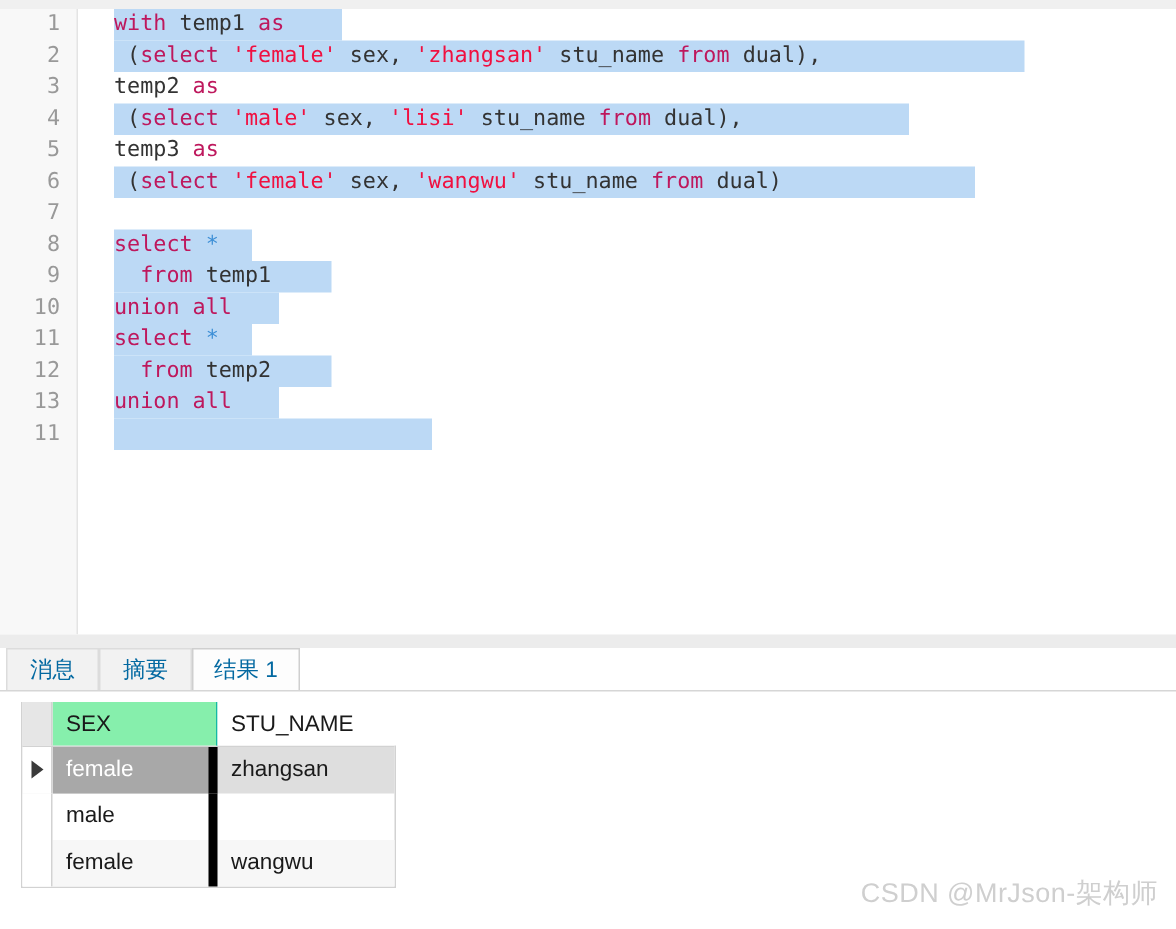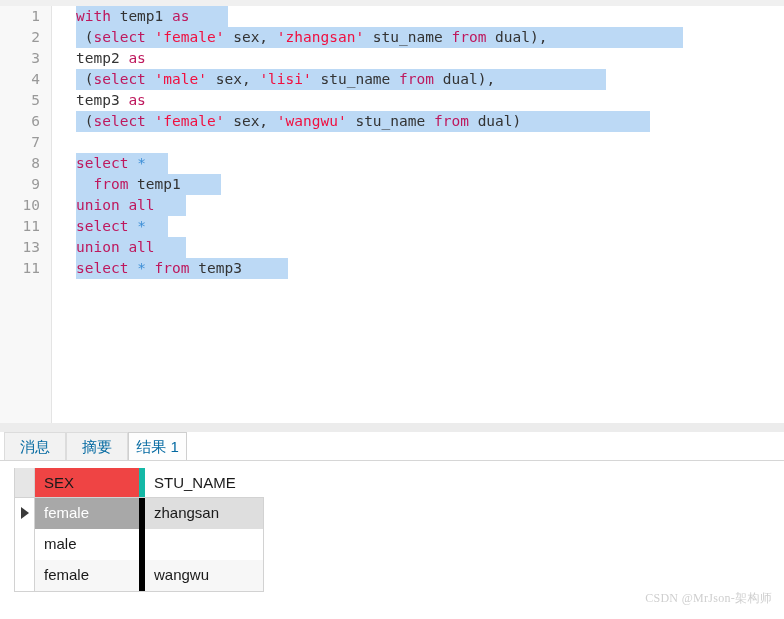--- a/index.html
+++ b/index.html
@@ -178,43 +178,43 @@
     font-size: 15px;
     line-height: 30px;
     color: #1a1a1a;
     font-family: "Liberation Sans", sans-serif;
     white-space: nowrap;
     overflow: hidden;
   }
   .cell.c0 { width: 110px; min-width: 110px; border-right: 6px solid #000000; }
   .cell.c1 { width: 120px; min-width: 120px; }
   .grid-row.header .cell {
-    background: #ef4444;
+    background: #86efac;
     color: #1a1a1a;
-    border-right: 6px solid #14b8a6;
+    border-right: 1px solid #14b8a6;
   }
   .grid-row.header .cell.c1 {
     background: #ffffff;
     border-right: none;
   }
   .grid-row.selected { background: #dedede; }
   .grid-row.alt      { background: #f7f7f7; }
   .cell.cell-selected {
     background: #a8a8a8;
     color: #ffffff;
   }
 
   
   #watermark {
     position: absolute;
     right: 12px;
     bottom: 12px;
-    font-size: 12px;
+    font-size: 18px;
     color: #cfcfcf;
-    font-family: Liberation Serif, serif;
+    font-family: Liberation Sans, sans-serif;
     letter-spacing: 0.3px;
     white-space: nowrap;
   }
 </style>
 </head>
 <body>
 
 <div id="top-strip"></div>
 
 <div id="editor">
@@ -224,30 +224,31 @@
       <div class="code-line"><div class="lineno">2</div><div class="sel" style="left: 76px; width: 607px;"></div><div class="linetext"><span class="tok pln"> (</span><span class="tok kw">select</span><span class="tok pln"> </span><span class="tok str">'female'</span><span class="tok pln"> sex, </span><span class="tok str">'zhangsan'</span><span class="tok pln"> stu_name </span><span class="tok kw">from</span><span class="tok pln"> dual),</span></div></div>
       <div class="code-line"><div class="lineno">3</div><div class="linetext"><span class="tok pln">temp2 </span><span class="tok kw">as</span></div></div>
       <div class="code-line"><div class="lineno">4</div><div class="sel" style="left: 76px; width: 530px;"></div><div class="linetext"><span class="tok pln"> (</span><span class="tok kw">select</span><span class="tok pln"> </span><span class="tok str">'male'</span><span class="tok pln"> sex, </span><span class="tok str">'lisi'</span><span class="tok pln"> stu_name </span><span class="tok kw">from</span><span class="tok pln"> dual),</span></div></div>
       <div class="code-line"><div class="lineno">5</div><div class="linetext"><span class="tok pln">temp3 </span><span class="tok kw">as</span></div></div>
       <div class="code-line"><div class="lineno">6</div><div class="sel" style="left: 76px; width: 574px;"></div><div class="linetext"><span class="tok pln"> (</span><span class="tok kw">select</span><span class="tok pln"> </span><span class="tok str">'female'</span><span class="tok pln"> sex, </span><span class="tok str">'wangwu'</span><span class="tok pln"> stu_name </span><span class="tok kw">from</span><span class="tok pln"> dual)</span></div></div>
       <div class="code-line"><div class="lineno">7</div><div class="linetext"></div></div>
       <div class="code-line"><div class="lineno">8</div><div class="sel" style="left: 76px; width: 92px;"></div><div class="linetext"><span class="tok kw">select</span><span class="tok pln"> </span><span class="tok op">*</span></div></div>
       <div class="code-line"><div class="lineno">9</div><div class="sel" style="left: 76px; width: 145px;"></div><div class="linetext"><span class="tok pln">  </span><span class="tok kw">from</span><span class="tok pln"> temp1</span></div></div>
       <div class="code-line"><div class="lineno">10</div><div class="sel" style="left: 76px; width: 110px;"></div><div class="linetext"><span class="tok kw">union all</span></div></div>
       <div class="code-line"><div class="lineno">11</div><div class="sel" style="left: 76px; width: 92px;"></div><div class="linetext"><span class="tok kw">select</span><span class="tok pln"> </span><span class="tok op">*</span></div></div>
+      <div class="code-line"><div class="lineno">12</div><div class="sel" style="left: 76px; width: 145px;"></div><div class="linetext"><span class="tok pln">  </span><span class="tok kw">from</span><span class="tok pln"> temp2</span></div></div>
       <div class="code-line"><div class="lineno">13</div><div class="sel" style="left: 76px; width: 110px;"></div><div class="linetext"><span class="tok kw">union all</span></div></div>
-      <div class="code-line"><div class="lineno">11</div><div class="sel" style="left: 76px; width: 212px;"></div><div class="linetext"><span class="tok kw">select</span><span class="tok pln"> </span><span class="tok op">*</span><span class="tok pln"> </span><span class="tok kw">from</span><span class="tok pln"> temp3</span></div></div>
+      <div class="code-line"><div class="lineno">11</div><div class="sel" style="left: 76px; width: 212px;"></div></div>
     </div>
 </div>
 
 <div id="divider"></div>
 
 <div id="results-panel">
   <div id="tabstrip">
-      <div class="tab active" style="left: 128px; width: 59px;">结果 1</div>
+      <div class="tab active" style="left: 128px; width: 72px;">结果 1</div>
       <div class="tab" style="left: 66px; width: 62px;">摘要</div>
       <div class="tab" style="left: 4px; width: 62px;">消息</div>
     <div id="tabstrip-underline"></div>
   </div>
   <div id="grid">
       <div class="grid-row header">
         <div class="cell-indicator"></div>
         <div class="cell c0">SEX</div>
         <div class="cell c1">STU_NAME</div>
       </div>

